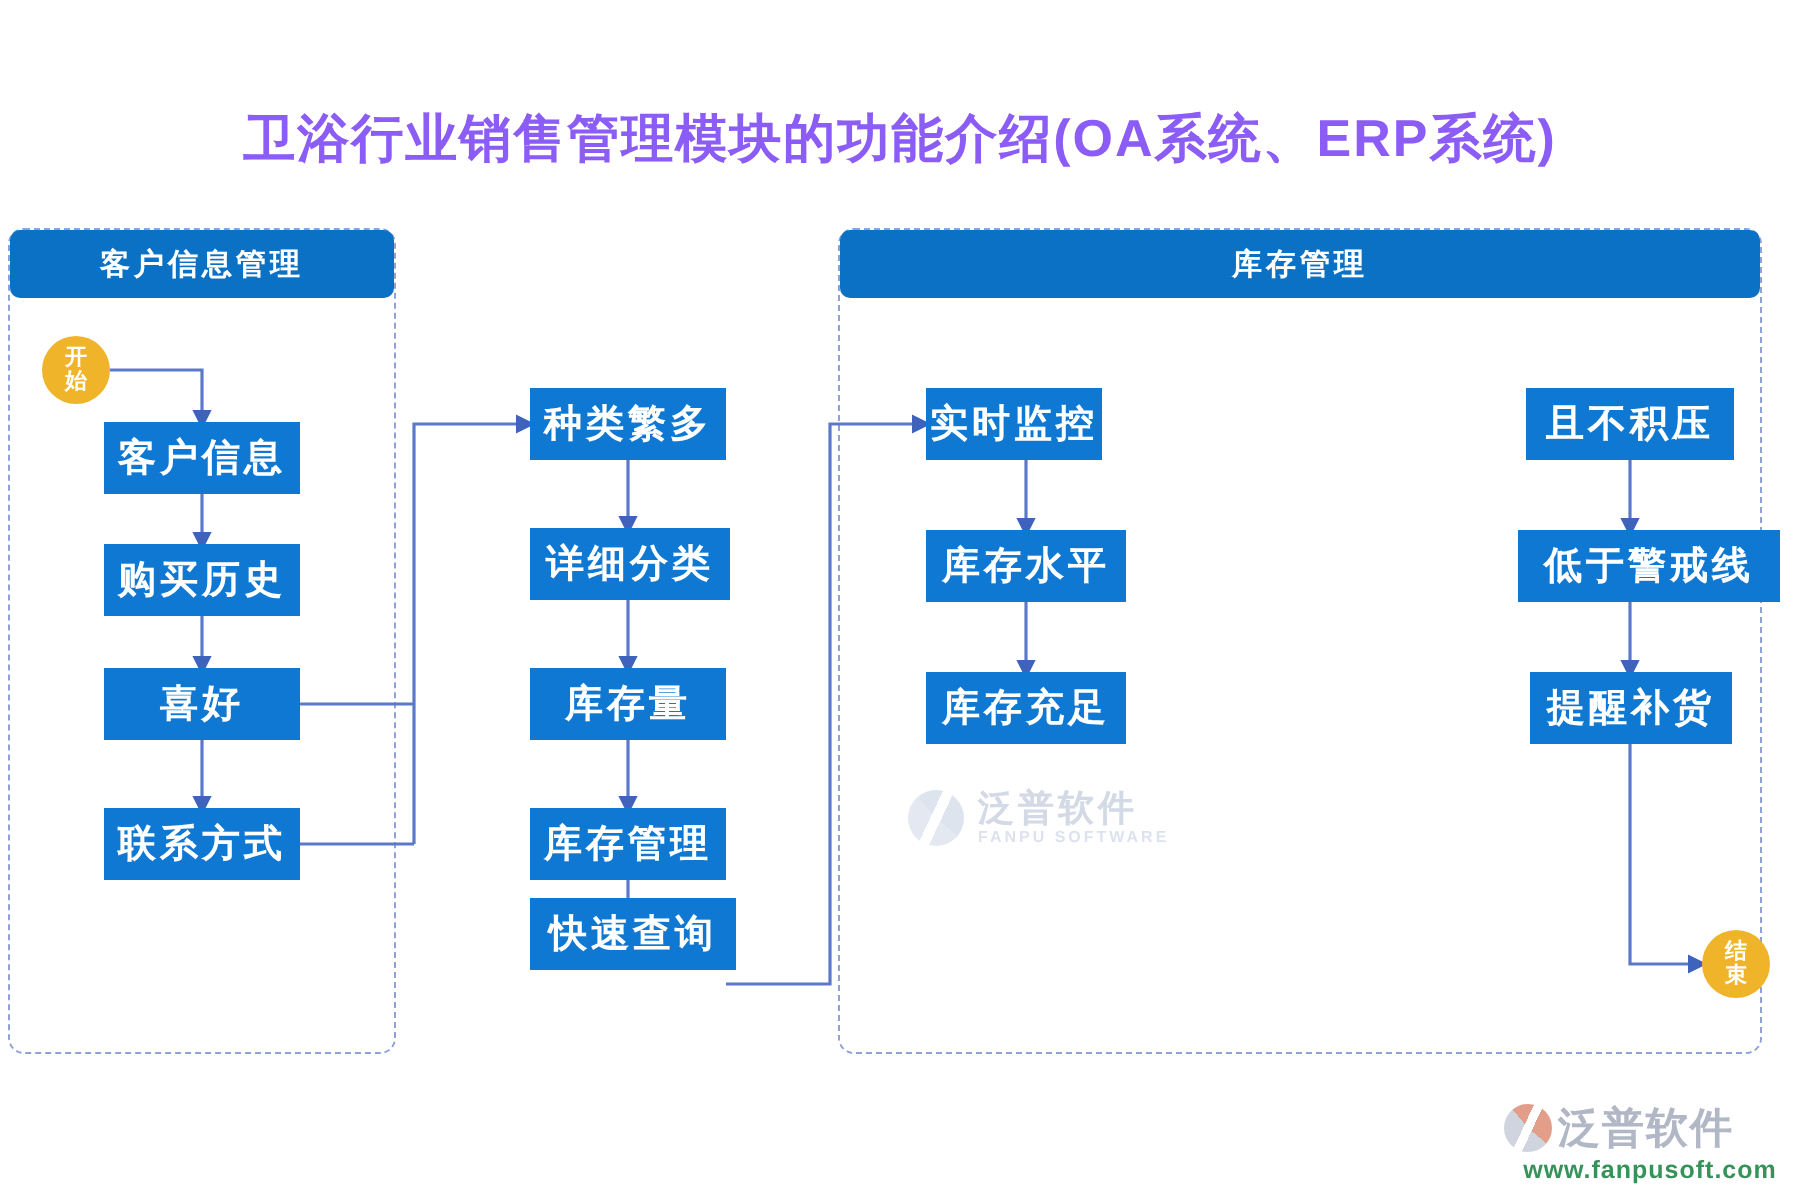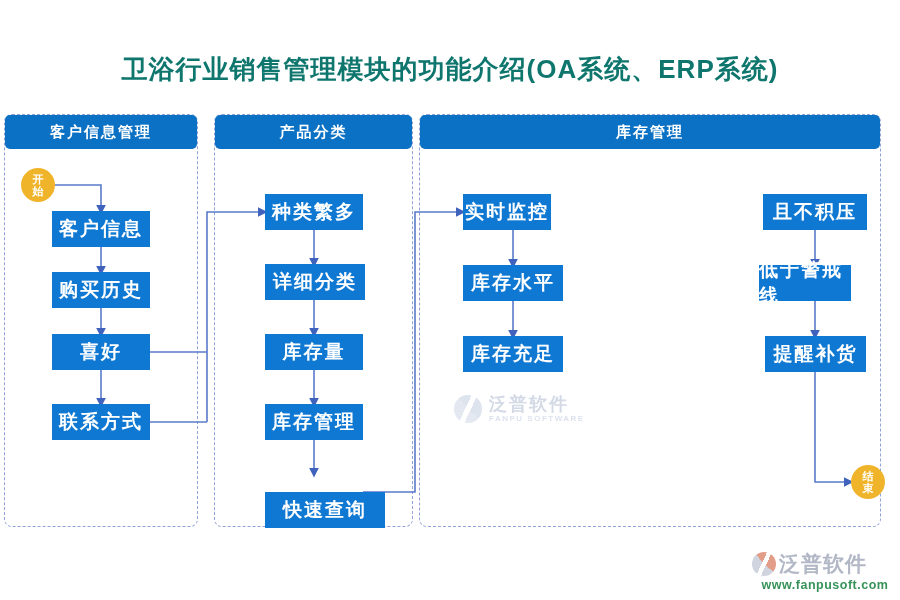--- a/index.html
+++ b/index.html
@@ -1,21 +1,21 @@
 <!DOCTYPE html>
 <html><head>
 <meta charset="utf-8">
 <style>
   * { margin:0; padding:0; box-sizing:border-box; }
   html,body { width:900px; height:600px; background:#fff; overflow:hidden;
               font-family:"Liberation Sans","DejaVu Sans",sans-serif; }
   .canvas { position:relative; width:900px; height:600px; background:#fff; }
 
   .title { position:absolute; left:0; top:52px; width:900px; text-align:center;
-           font-size:26px; font-weight:bold; color:#0f766e; letter-spacing:1px; }
+           font-size:26px; font-weight:bold; color:#8b5cf6; letter-spacing:1px; }
 
   .lane { position:absolute; top:114px; height:413px;
           border:1.6px dashed #8fa2d8; border-radius:8px; background:transparent; }
   .lane1 { left:4px;   width:194px;padding-left:32px; }
   .lane2 { left:214px; width:199px; }
   .lane3 { left:419px; width:462px;padding-left:34px; }
   .lane-header { position:absolute; left:0; top:0; width:100%; height:34px;
                  background:#0b71c4; border-radius:5px; color:#fff;
                  font-size:15px; font-weight:bold; letter-spacing:2px;
                  display:flex; align-items:center; justify-content:center; }
@@ -55,23 +55,20 @@
 </head>
 <body>
 
 <div class="canvas">
 
   <div class="title">卫浴行业销售管理模块的功能介绍(OA系统、ERP系统)</div>
 
   <div class="lane lane1">
     <div class="lane-header">客户信息管理</div>
   </div>
-  <div class="lane lane2">
-    <div class="lane-header">产品分类</div>
-  </div>
   <div class="lane lane3">
     <div class="lane-header">库存管理</div>
   </div>
 
   <svg class="connectors" width="900" height="600">
     <defs>
       <marker id="arr" markerWidth="7" markerHeight="7" refX="0" refY="3" orient="auto">
         <path d="M0,0 L6,3 L0,6 Z" fill="#3f63bd"></path>
       </marker>
     </defs>
@@ -98,28 +95,28 @@
 
   <div class="node" style="left:52px;top:211px;width:98px">客户信息</div>
   <div class="node" style="left:52px;top:272px;width:98px">购买历史</div>
   <div class="node" style="left:52px;top:334px;width:98px">喜好</div>
   <div class="node" style="left:52px;top:404px;width:98px">联系方式</div>
 
   <div class="node" style="left:265px;top:194px;width:98px">种类繁多</div>
   <div class="node" style="left:265px;top:264px;width:100px">详细分类</div>
   <div class="node" style="left:265px;top:334px;width:98px">库存量</div>
   <div class="node" style="left:265px;top:404px;width:98px">库存管理</div>
-  <div class="node" style="left:265px;top:492px;width:120px">快速查询</div>
+  <div class="node" style="left:265px;top:449px;width:103px">快速查询</div>
 
   <div class="node" style="left:463px;top:194px;width:88px">实时监控</div>
   <div class="node" style="left:463px;top:265px;width:100px">库存水平</div>
   <div class="node" style="left:463px;top:336px;width:100px">库存充足</div>
 
   <div class="node" style="left:763px;top:194px;width:104px">且不积压</div>
-  <div class="node" style="left:759px;top:265px;width:92px">低于警戒线</div>
+  <div class="node" style="left:759px;top:265px;width:131px">低于警戒线</div>
   <div class="node" style="left:765px;top:336px;width:101px">提醒补货</div>
 
   <div class="terminal" style="left:21px;top:168px">
     <span>开始</span>
   </div>
   <div class="terminal" style="left:851px;top:465px">
     <span>结束</span>
   </div>
 
   <div class="wm-center">

